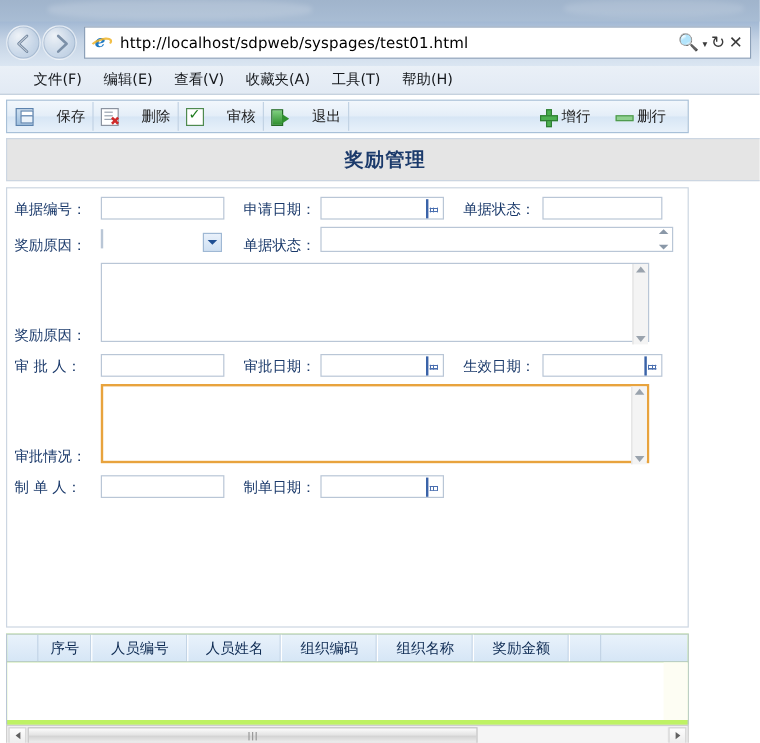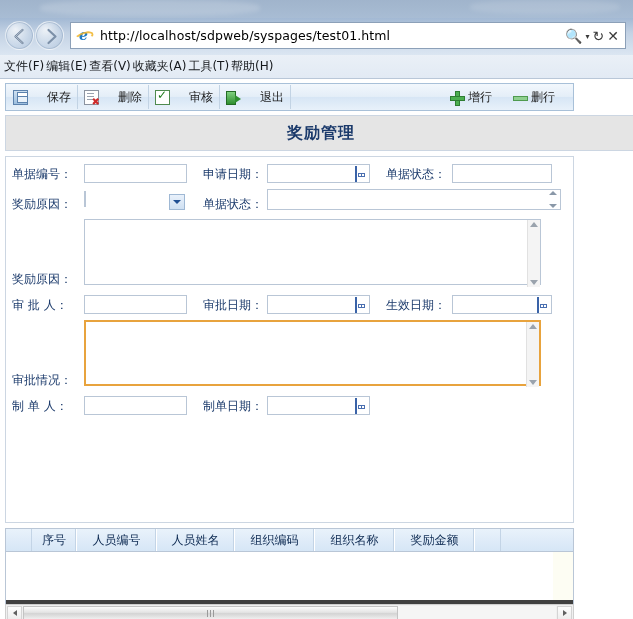--- a/index.html
+++ b/index.html
@@ -52,21 +52,21 @@
     white-space: nowrap; overflow: hidden; letter-spacing: .1px;
   }
   .addr-icons { display: flex; align-items: center; gap: 3px; padding-right: 6px; color: #3a3a3a; }
   .addr-icons .glyph { font-size: 14px; line-height: 1; }
   .addr-icons .caret { font-size: 8px; position: relative; top: 1px; }
 
   .menubar {
     position: absolute; left: 0; top: 55px; width: 633px; height: 24px;
     background: linear-gradient(to bottom,#eaf0f7 0%, #e2eaf4 100%);
     border-bottom: 1px solid #b9c7d8;
-    display: flex; align-items: center; padding-left: 4px; gap: 2px;
+    display: flex; align-items: center; padding-left: 28px; gap: 18px;
   }
   .menuitem { font-size: 12px; color: #15181c; cursor: default; }
 
   
   .page {
     position: absolute; left: 0; top: 80px; width: 633px; height: 539px;
     background: #ffffff; overflow: hidden;
   }
 
   .toolbar {
@@ -177,21 +177,21 @@
     display: flex; flex-direction: column; justify-content: space-between; align-items: center;
     padding: 2px 0;
   }
   .vscroll i { width: 0; height: 0; border-left: 4px solid transparent; border-right: 4px solid transparent; }
   .vscroll i.up { border-bottom: 5px solid #9aa3ad; }
   .vscroll i.dn { border-top: 5px solid #9aa3ad; }
 
   
   .grid-panel {
     position: absolute; left: 5px; top: 448px; width: 569px; height: 85px;
-    border: 1px solid #b9c6d6; background: #404040;
+    border: 1px solid #b9c6d6; background: #bef264;
   }
   .grid-head {
     display: flex; height: 23px;
     background: linear-gradient(to bottom,#e9f2fb 0%, #d6e6f6 100%);
     border-bottom: 1px solid #b9c6d6;
   }
   .gh {
     display: flex; align-items: center; justify-content: center;
     font-size: 12px; color: #0d2a52; border-right: 1px solid #ffffff;
     box-shadow: inset -1px 0 0 #c3d4e6;

